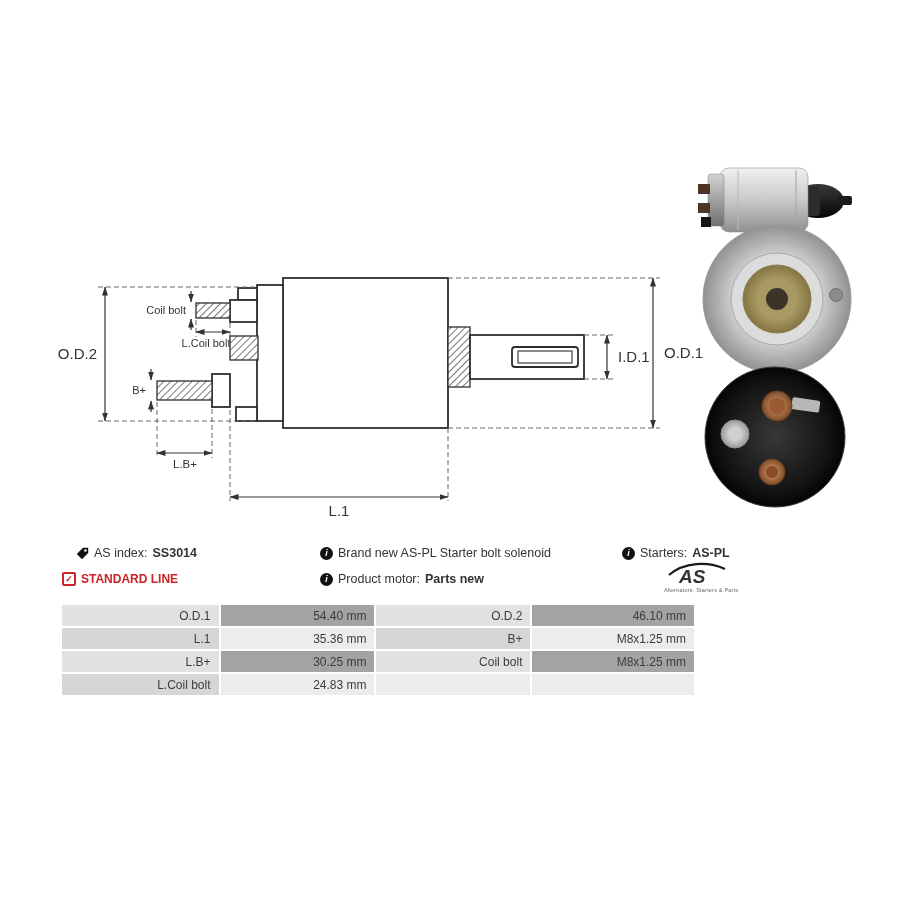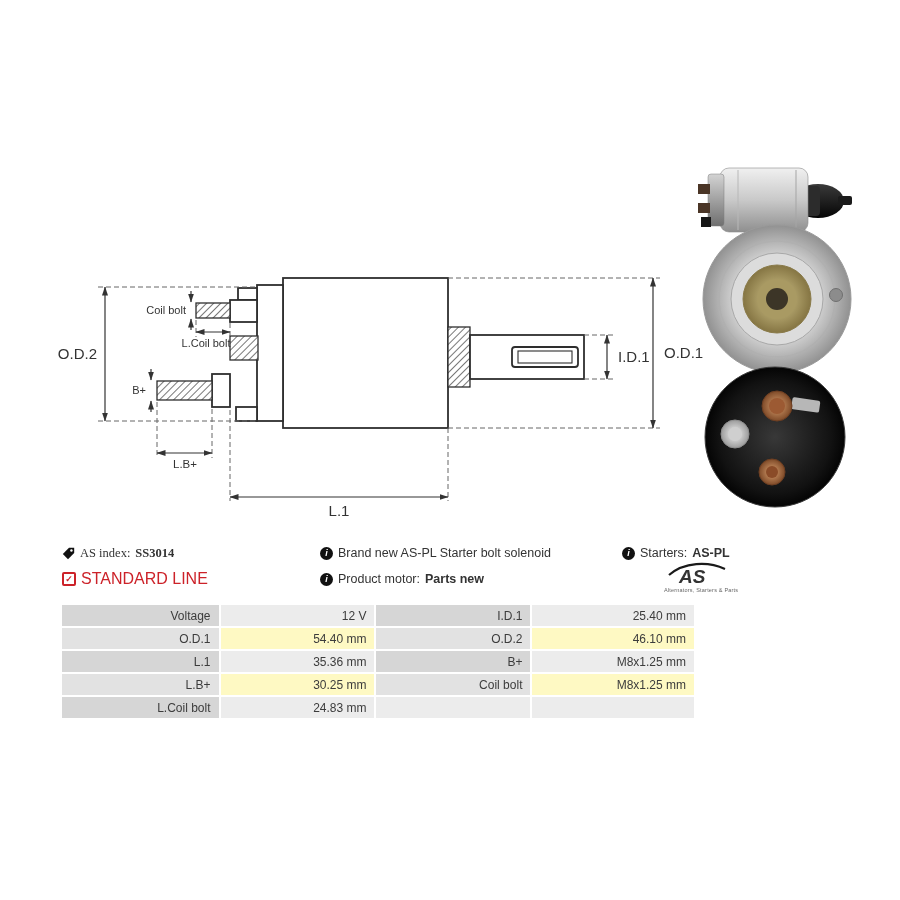--- a/index.html
+++ b/index.html
@@ -22,36 +22,36 @@
     width:13px;height:13px;min-width:13px;border-radius:50%;background:#111;color:#fff;
     font-size:9px;font-weight:bold;font-style:italic;display:inline-flex;
     align-items:center;justify-content:center;line-height:1;
   }
   .tag-ic{display:inline-flex;}
   .chk{
     width:10px;height:10px;min-width:10px;border:2px solid #cc2229;border-radius:2px;
     color:#cc2229;font-size:9px;font-weight:bold;display:inline-flex;
     align-items:center;justify-content:center;line-height:1;
   }
-  .std{color:#cc2229;font-weight:normal;font-size:16px;}
+  .std{color:#cc2229;font-weight:bold;font-size:12px;}
   .logo-wrap{position:absolute;width:66px;text-align:center;}
   .logo-caption{font-size:5.5px;color:#666;margin-top:-3px;letter-spacing:.2px;white-space:nowrap;}
 
   table.spec{
     position:absolute;left:60px;top:603px;width:636px;table-layout:fixed;
     border-collapse:separate;border-spacing:2px;
   }
   table.spec td{
     height:19px;padding:1px 8px 1px 4px;font-size:12px;color:#3c3c3c;
     text-align:right;vertical-align:middle;overflow:hidden;
   }
   tr.r-odd td.lab{background:#d6d6d6;}
   tr.r-odd td.val{background:#ececec;}
   tr.r-even td.lab{background:#e2e2e2;}
-  tr.r-even td.val{background:#fef9c3;}
+  tr.r-even td.val{background:#a3a3a3;}
 </style>
 </head>
 <body>
 
 <div class="canvas">
 
   
   <svg class="drawing" width="900" height="540" viewBox="0 0 900 540">
     <defs>
       <pattern id="hatch" width="5" height="5" patternUnits="userSpaceOnUse" patternTransform="rotate(45)">
@@ -200,21 +200,21 @@
       <circle cx="2" cy="-31" r="15" fill="url(#gradCopper)" stroke="#6e3f22" stroke-width="1"></circle>
       <circle cx="2" cy="-31" r="8" fill="#9c5a33"></circle>
       <circle cx="-40" cy="-3" r="14" fill="url(#gradSilver2)" stroke="#8f8f8f" stroke-width="1"></circle>
       <circle cx="-40" cy="-3" r="7" fill="#cfcfcf"></circle>
       <circle cx="-3" cy="35" r="13" fill="url(#gradCopper)" stroke="#6e3f22" stroke-width="1"></circle>
       <circle cx="-3" cy="35" r="6" fill="#8a4b28"></circle>
     </g>
   </svg>
 
   
-  <div class="meta-item" style="left:62px;top:545px;font-family:Liberation Serif, serif;">
+  <div class="meta-item" style="left:76px;top:545px;">
     <span class="tag-ic">
       <svg width="13" height="13" viewBox="0 0 16 16">
           <path d="M1 8.6 L8.6 1 H15 V7.4 L7.4 15 Z" fill="#111"></path>
           <circle cx="11.6" cy="4.4" r="1.5" fill="#fff"></circle>
         </svg>
     </span>
     <span>AS index:</span>
     <b>SS3014</b>
   </div>
 
@@ -250,26 +250,20 @@
 
   
   <table class="spec">
     <colgroup>
         <col style="width:25%">
         <col style="width:24.6%">
         <col style="width:24.6%">
         <col style="width:25.8%">
       </colgroup>
     <tbody>
-      <tr class="r-odd">
-        <td class="lab">Voltage</td>
-        <td class="val">12 V</td>
-        <td class="lab">I.D.1</td>
-        <td class="val">25.40 mm</td>
-      </tr>
       <tr class="r-even">
         <td class="lab">O.D.1</td>
         <td class="val">54.40 mm</td>
         <td class="lab">O.D.2</td>
         <td class="val">46.10 mm</td>
       </tr>
       <tr class="r-odd">
         <td class="lab">L.1</td>
         <td class="val">35.36 mm</td>
         <td class="lab">B+</td>

